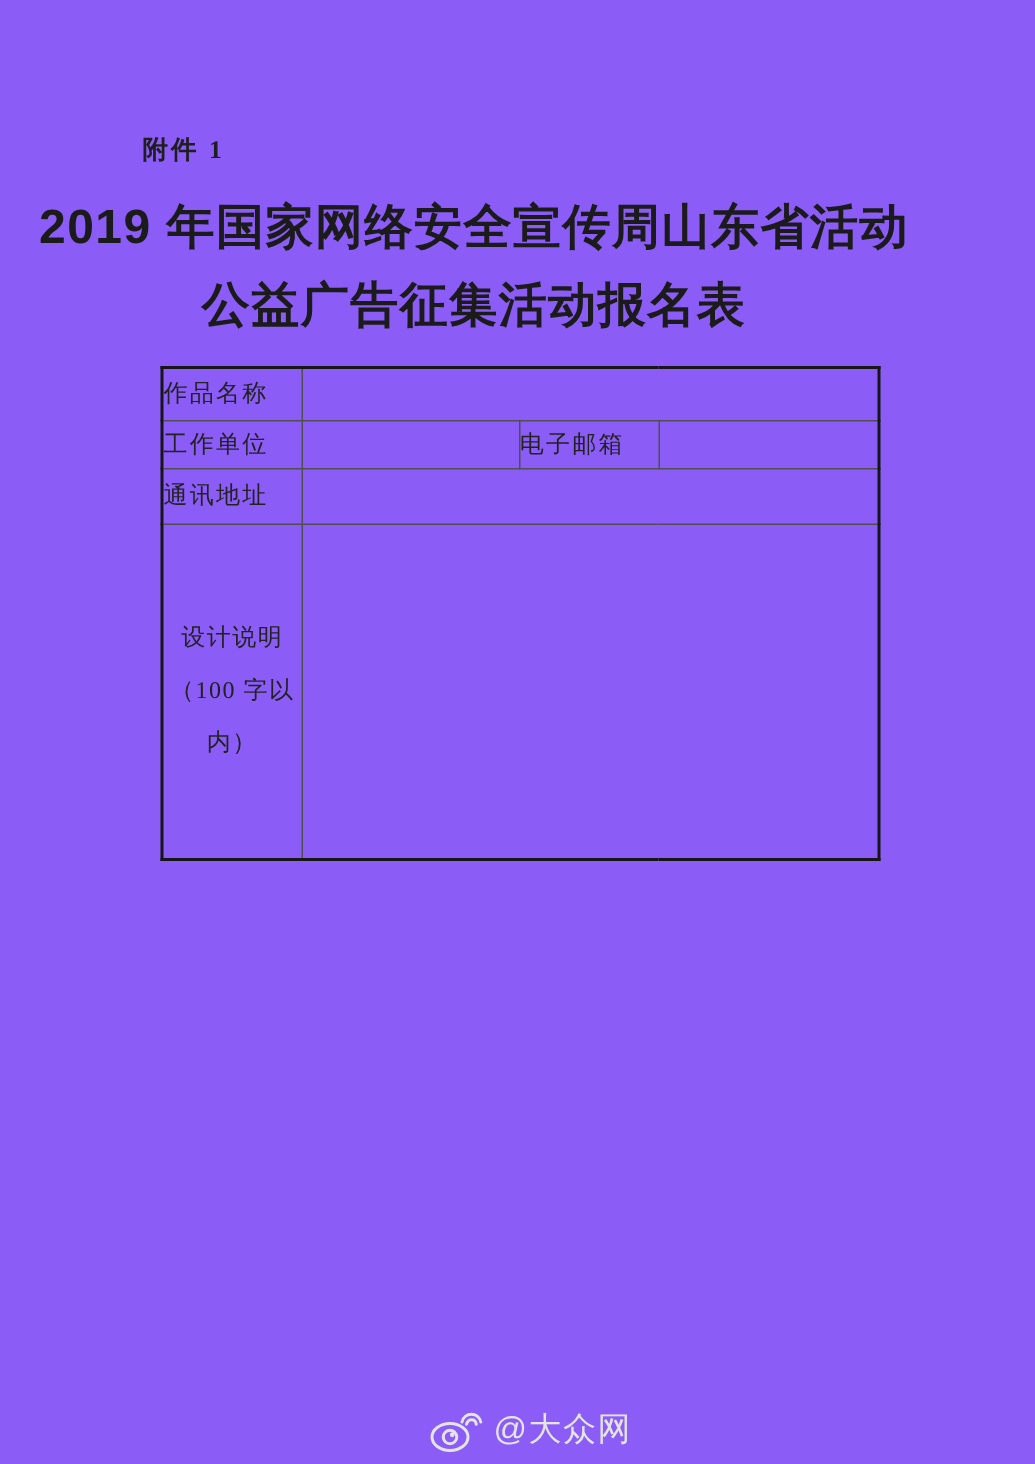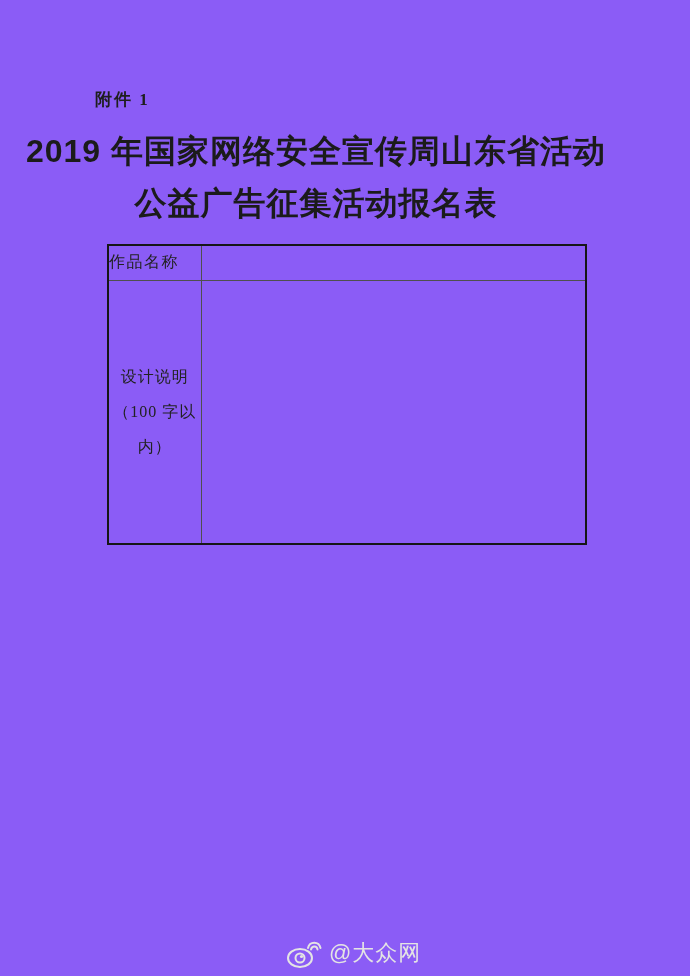--- a/index.html
+++ b/index.html
@@ -51,21 +51,21 @@
     padding: 0;
     vertical-align: middle;
     overflow: hidden;
   }
   tr.r1 { height: 35px; }
   tr.r2 { height: 34px; }
   tr.r3 { height: 36px; }
   tr.r4 { height: 32px; }
   tr.r5 { height: 37px; }
   tr.r6 { height: 196px; }
-  tr.r7 { height: 264px; }
+  tr.r7 { height: 224px; }
 
   td.lbl {
     padding-left: 8px;
     letter-spacing: 1.5px;
     white-space: pre;
   }
   td.center-lbl {
     text-align: center;
     letter-spacing: 1px;
   }
@@ -108,20 +108,30 @@
       <col style="width:93px">
         <col style="width:145px">
         <col style="width:93px">
         <col style="width:147px">
     </colgroup>
     <tbody>
       <tr class="r1">
         <td class="lbl">作品名称</td>
         <td class="val" colspan="3"></td>
       </tr>
+      <tr class="r4">
+        <td class="lbl">工作单位</td>
+        <td class="val"></td>
+        <td class="lbl">电子邮箱</td>
+        <td class="val"></td>
+      </tr>
+      <tr class="r5">
+        <td class="lbl">通讯地址</td>
+        <td class="val" colspan="3"></td>
+      </tr>
       <tr class="r7">
         <td class="center-lbl">
           <div>设计说明</div>
           <div>（100 字以</div>
           <div>内）</div>
         </td>
         <td class="val" colspan="3"></td>
       </tr>
     </tbody>
   </table>

